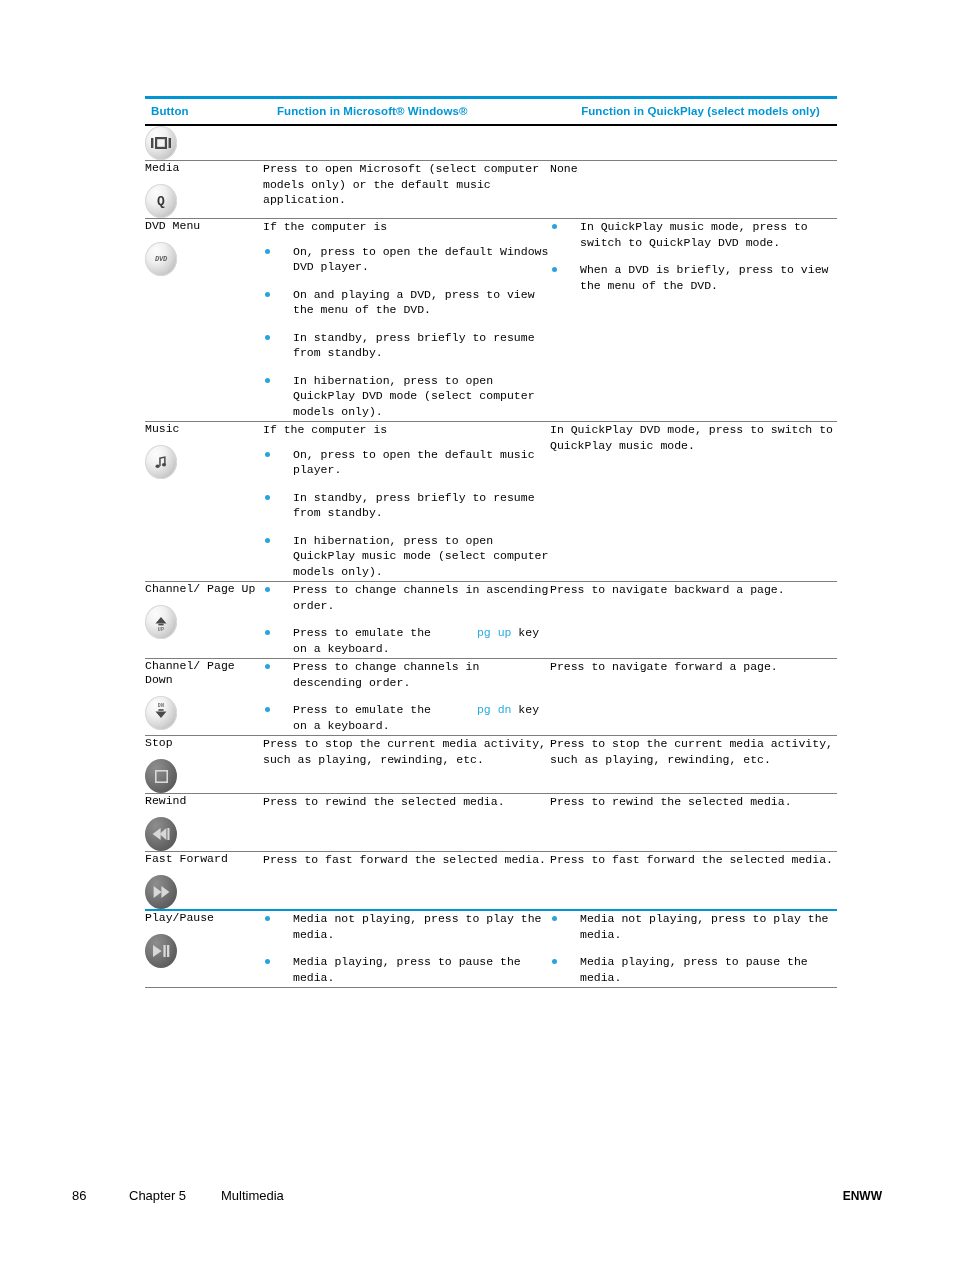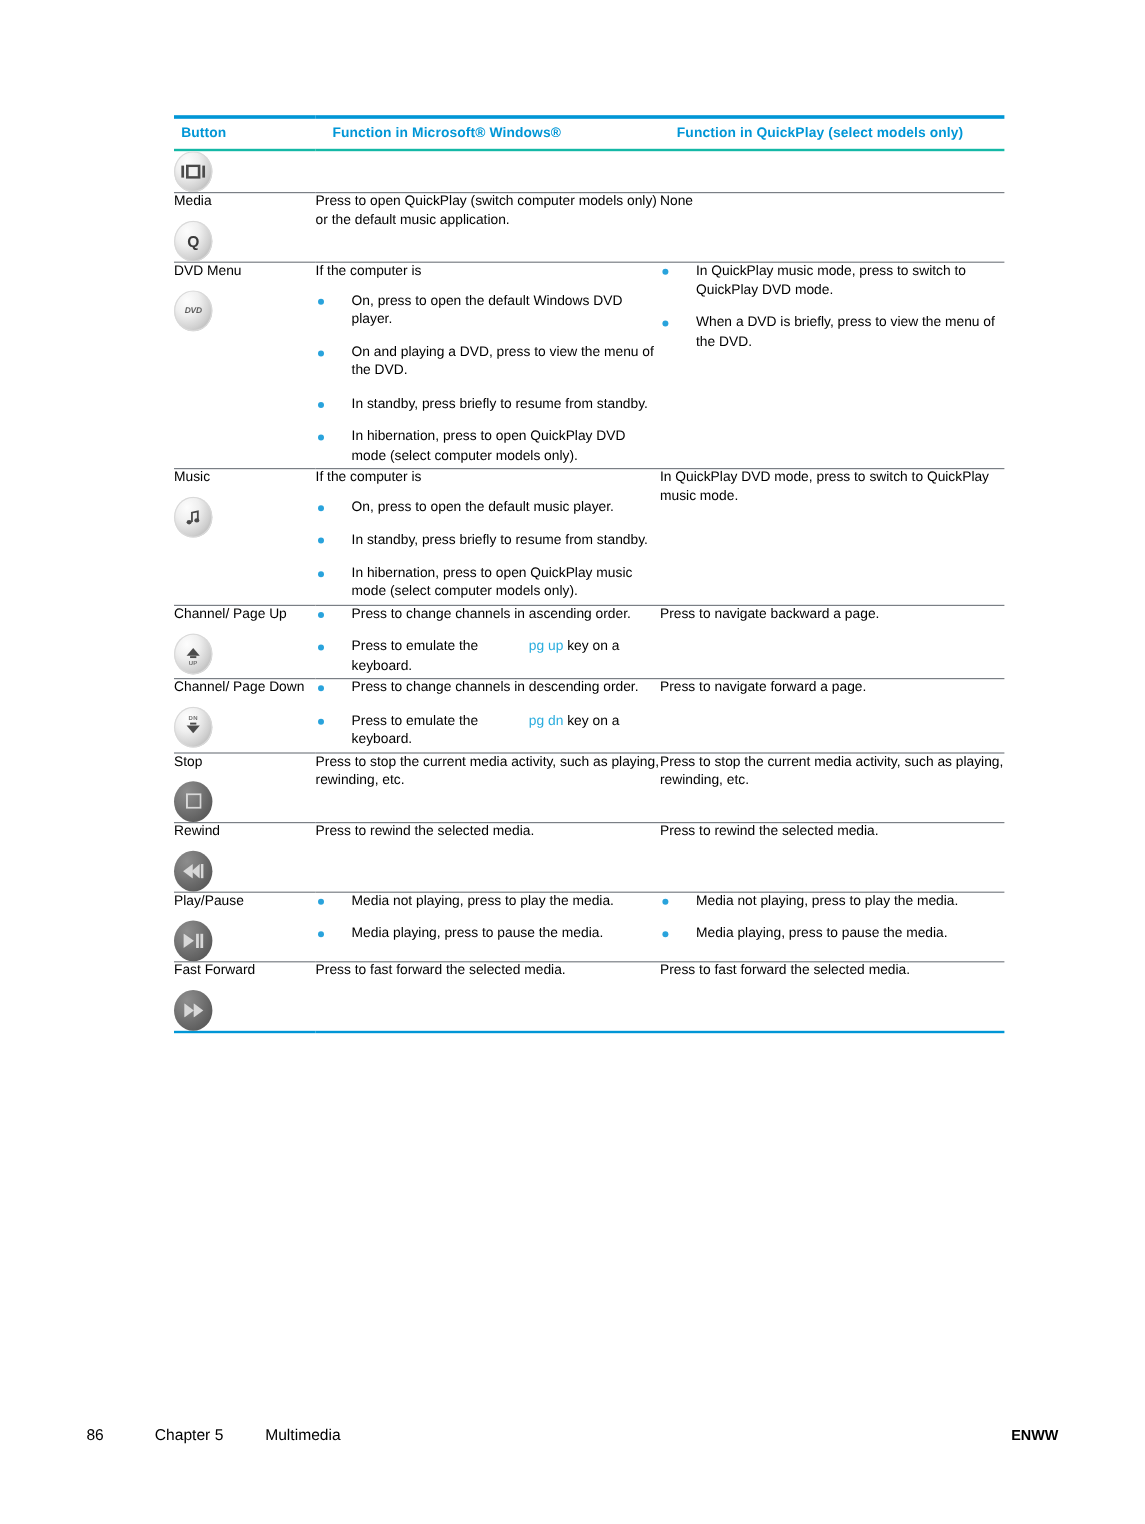--- a/index.html
+++ b/index.html
@@ -43,32 +43,33 @@
 
   
   thead tr.head-row th {
     color: #0096d6;
     font-size: 11.5px;
     font-weight: bold;
     text-align: left;
     padding: 6px 0 7px 0;
     vertical-align: bottom;
     border-top: 3px solid #0096d6;
-    border-bottom: 2px solid #14b8a6;
+    border-bottom: 2px solid #000000;
     letter-spacing: 0.1px;
   }
   thead tr.head-row th.c1 { padding-left: 6px; }
   thead tr.head-row th.c2 { padding-left: 14px; }
-  thead tr.head-row th.c3 { padding-left: 14px; }
+  thead tr.head-row th.c3 { padding-left: 14px; text-align: center; }
 
   
   tbody tr.body-row > td {
     border-bottom: 1px solid #7a7f85;
     vertical-align: top;
     padding: 0;
+    font-family: Liberation Mono, monospace;
   }
   tbody tr.body-row.rule-blue > td {
     border-bottom: 2px solid #0096d6;
   }
 
   td.cell-button {
     padding: 9px 4px 10px 6px;
   }
   td.cell-text {
     padding: 10px 10px 10px 14px;
@@ -220,21 +221,21 @@
           <tr class="body-row">
             <td class="cell-button">
               <div class="lbl">Media</div>
               <div class="icon-slot">
                 <div class="rbtn light">
                   <span class="qtxt">Q</span>
                 </div>
               </div>
             </td>
             <td class="cell-text">
-              <p class="para">Press to open QuickPlay (switch computer models only) or the default music application.</p>
+              <p class="para">Press to open Microsoft (select computer models only) or the default music application.</p>
             </td>
             <td class="cell-text">
               <p class="para">None</p>
             </td>
           </tr>
           <tr class="body-row">
             <td class="cell-button">
               <div class="lbl">DVD Menu</div>
               <div class="icon-slot">
                 <div class="rbtn light">
@@ -360,20 +361,39 @@
                 </div>
               </div>
             </td>
             <td class="cell-text">
               <p class="para">Press to rewind the selected media.</p>
             </td>
             <td class="cell-text">
               <p class="para">Press to rewind the selected media.</p>
             </td>
           </tr>
+          <tr class="body-row rule-blue">
+            <td class="cell-button">
+              <div class="lbl">Fast Forward</div>
+              <div class="icon-slot">
+                <div class="rbtn dark">
+                  <svg width="17" height="12" viewBox="0 0 17 12">
+                    <path d="M0.6 0 L8.6 6 L0.6 12 Z" fill="#d8d8d8"></path>
+                    <path d="M8.4 0 L16.4 6 L8.4 12 Z" fill="#d8d8d8"></path>
+                  </svg>
+                </div>
+              </div>
+            </td>
+            <td class="cell-text">
+              <p class="para">Press to fast forward the selected media.</p>
+            </td>
+            <td class="cell-text">
+              <p class="para">Press to fast forward the selected media.</p>
+            </td>
+          </tr>
           <tr class="body-row">
             <td class="cell-button">
               <div class="lbl">Play/Pause</div>
               <div class="icon-slot">
                 <div class="rbtn dark">
                   <svg width="18" height="12" viewBox="0 0 18 12">
                     <path d="M1.0 0 L9.6 6 L1.0 12 Z" fill="#d8d8d8"></path>
                     <rect x="11.4" y="0" width="2.3" height="12" fill="#d8d8d8"></rect>
                     <rect x="15" y="0" width="2.3" height="12" fill="#d8d8d8"></rect>
                   </svg>
@@ -384,39 +404,20 @@
               <ul class="bl tight">
                 <li>Media not playing, press to play the media.</li>
                 <li>Media playing, press to pause the media.</li>
               </ul>
             </td>
             <td class="cell-text">
               <ul class="bl tight">
                 <li>Media not playing, press to play the media.</li>
                 <li>Media playing, press to pause the media.</li>
               </ul>
-            </td>
-          </tr>
-          <tr class="body-row rule-blue">
-            <td class="cell-button">
-              <div class="lbl">Fast Forward</div>
-              <div class="icon-slot">
-                <div class="rbtn dark">
-                  <svg width="17" height="12" viewBox="0 0 17 12">
-                    <path d="M0.6 0 L8.6 6 L0.6 12 Z" fill="#d8d8d8"></path>
-                    <path d="M8.4 0 L16.4 6 L8.4 12 Z" fill="#d8d8d8"></path>
-                  </svg>
-                </div>
-              </div>
-            </td>
-            <td class="cell-text">
-              <p class="para">Press to fast forward the selected media.</p>
-            </td>
-            <td class="cell-text">
-              <p class="para">Press to fast forward the selected media.</p>
             </td>
           </tr>
         </tbody>
     </table>
   </div>
 
   <div class="footer">
     <span class="f-page">86</span>
     <span class="f-chap">Chapter 5</span>
     <span class="f-sect">Multimedia</span>

